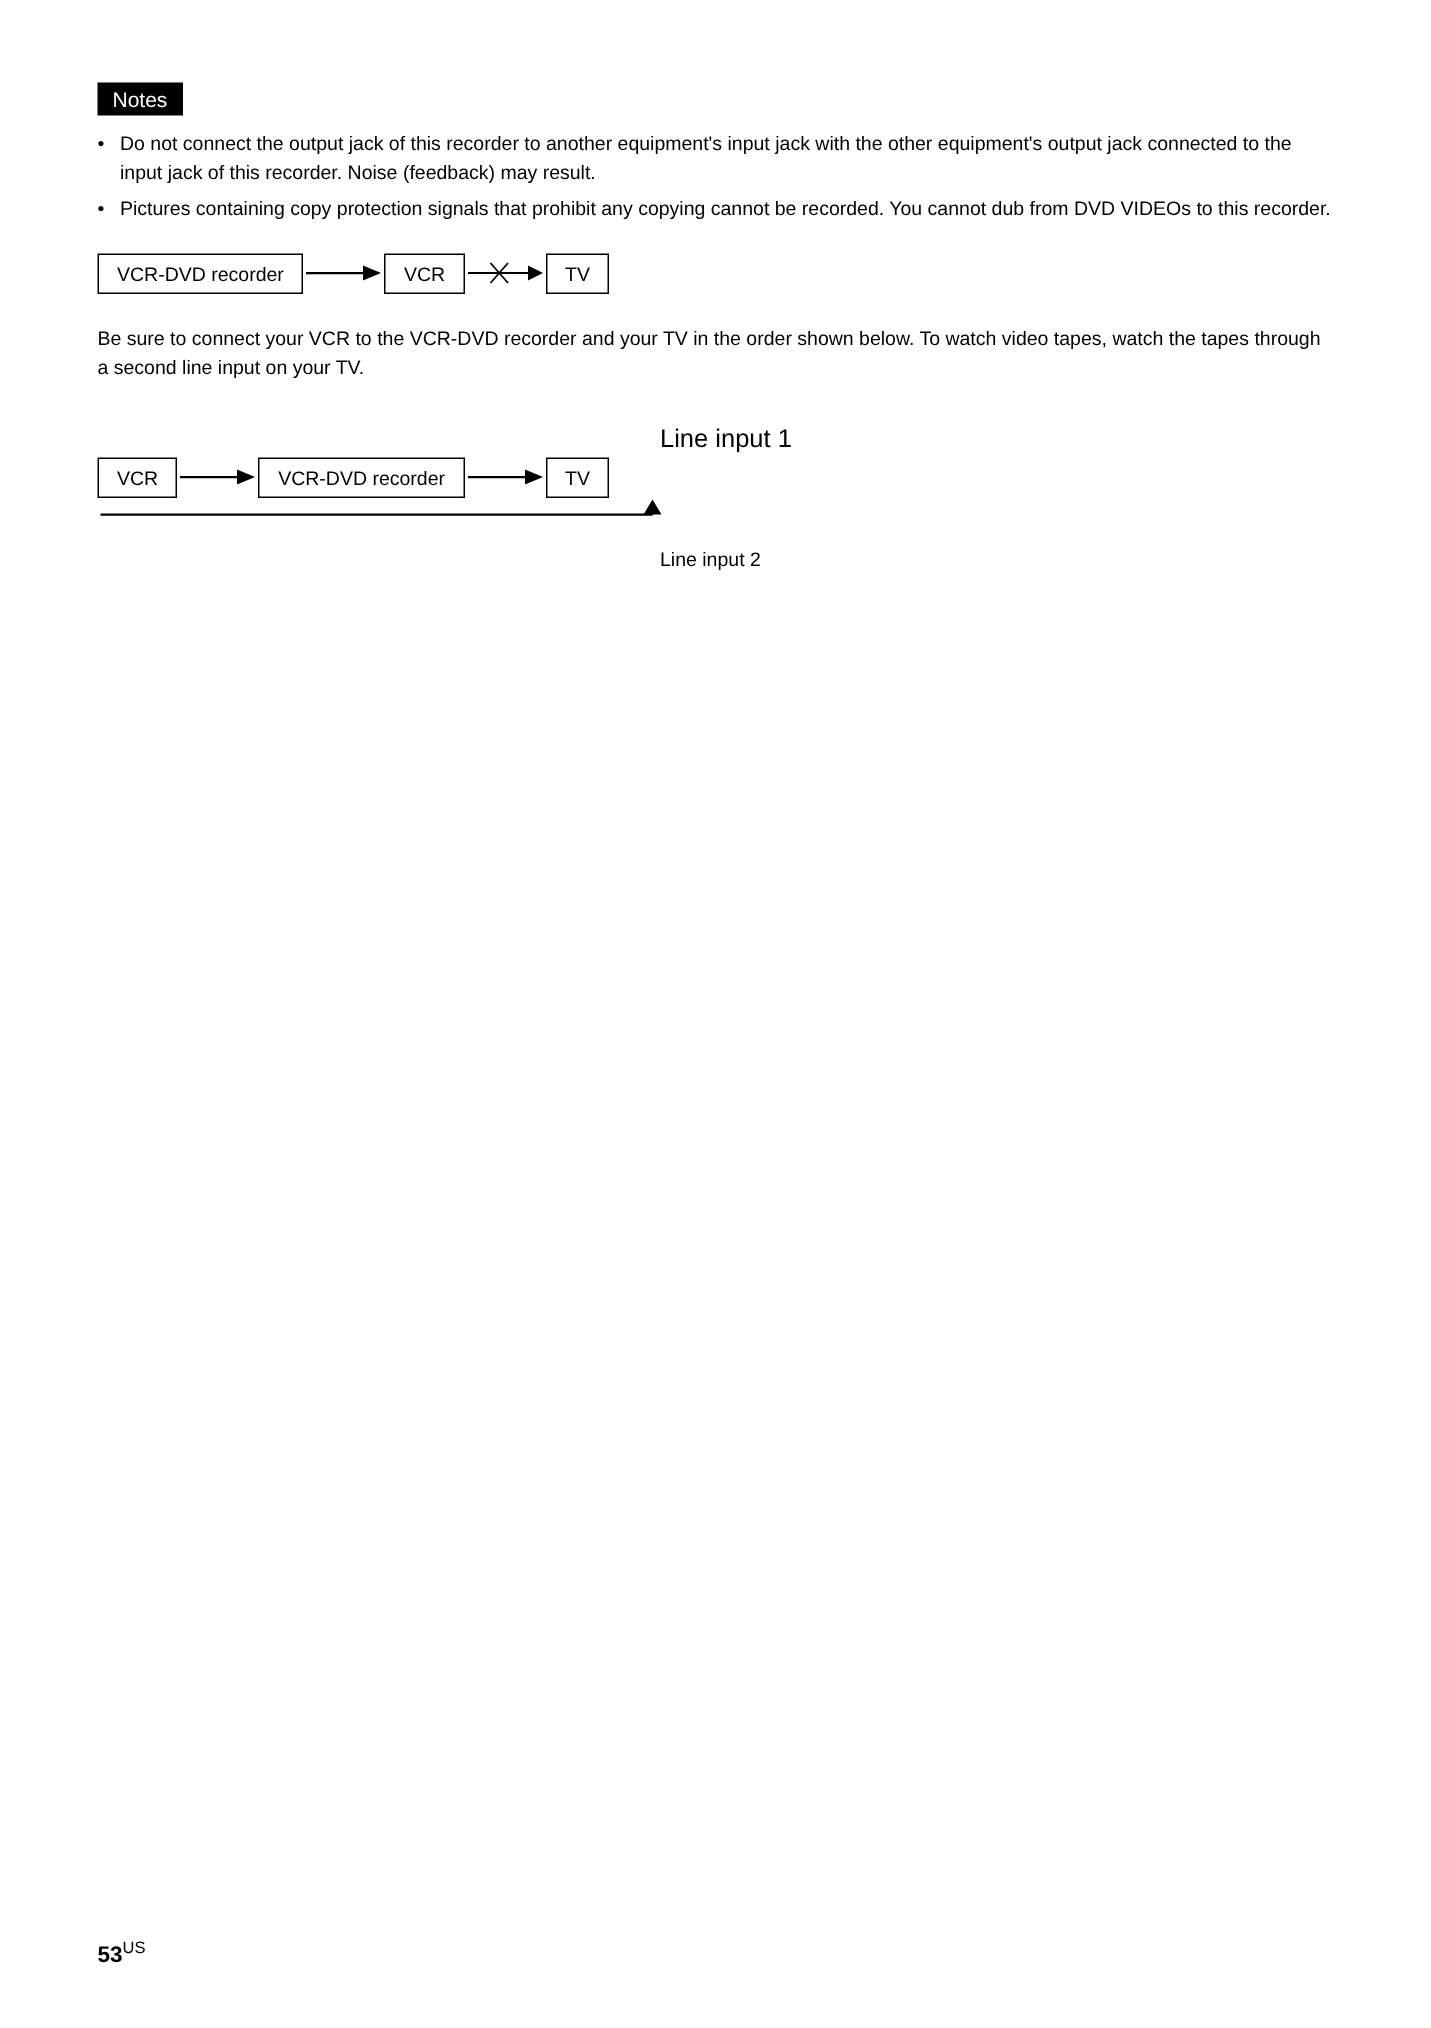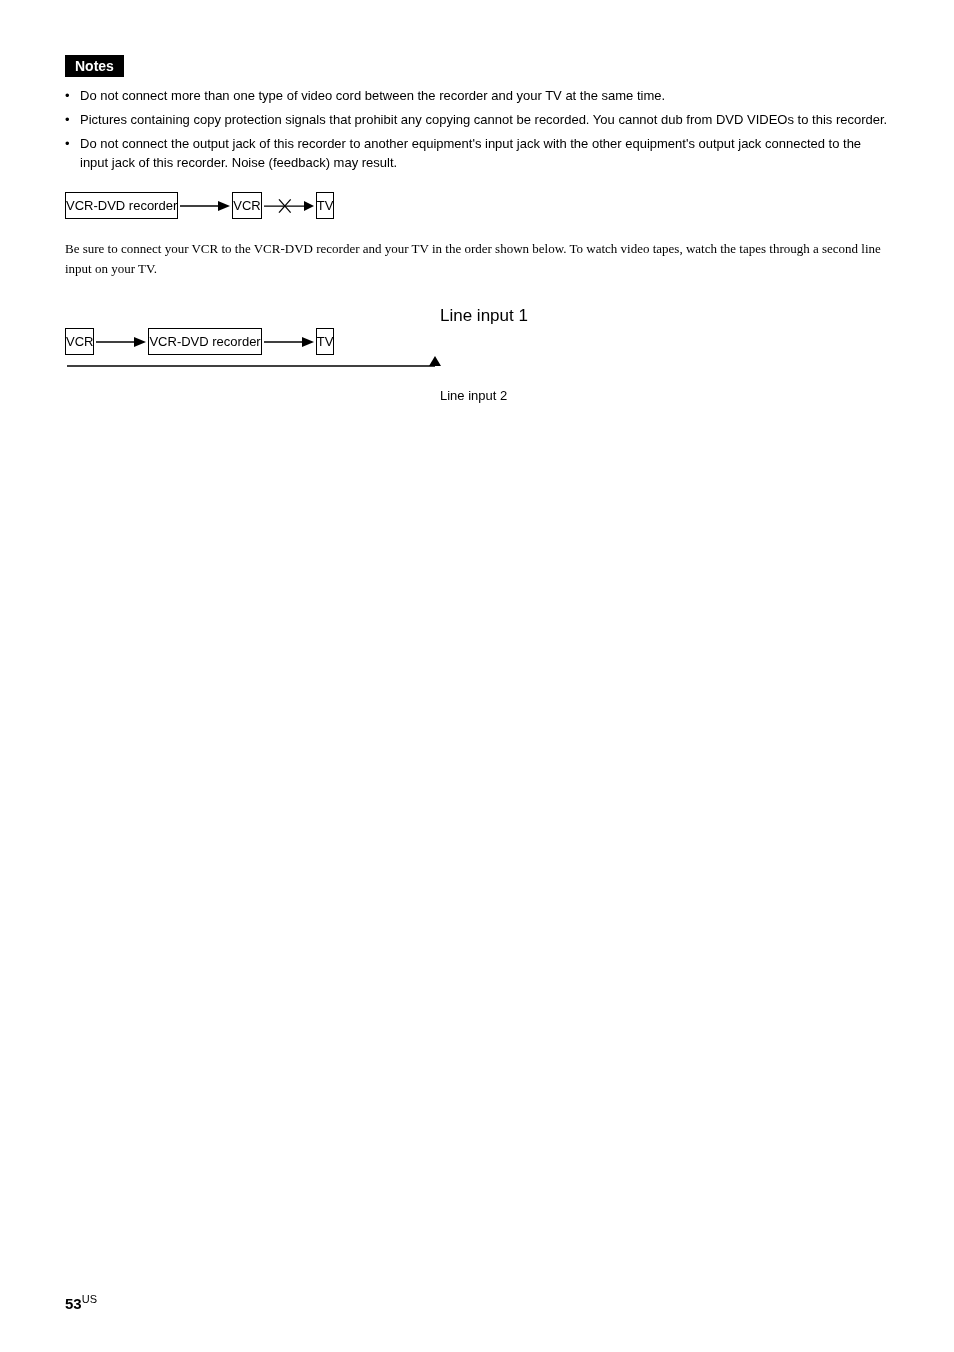--- a/index.html
+++ b/index.html
@@ -19,21 +19,21 @@
     }
 
     .page-content {
       padding: 55px 65px 60px 65px;
     }
 
     .notes-header {
       display: inline-block;
       background-color: #000000;
       color: #ffffff;
-      font-weight: bold;
+      font-weight: normal;
       font-size: 14px;
       padding: 3px 10px;
       margin-bottom: 10px;
     }
 
     .notes-list {
       list-style: none;
       margin-bottom: 20px;
       padding: 0;
     }
@@ -54,21 +54,21 @@
 
     .diagram-1 {
       display: flex;
       align-items: center;
       gap: 0;
       margin-bottom: 20px;
     }
 
     .box {
       border: 1px solid #000;
-      padding: 5px 0;
+      padding: 5px 12px;
       font-size: 13px;
       white-space: nowrap;
     }
 
     .arrow-right {
       display: flex;
       align-items: center;
       margin: 0 2px;
     }
 
@@ -85,21 +85,20 @@
 
     .arrow-cross svg {
       width: 50px;
       height: 24px;
     }
 
     .description-text {
       font-size: 13px;
       line-height: 1.5;
       margin-bottom: 20px;
-      font-family: Liberation Serif, serif;
     }
 
     .diagram-2-container {
       position: relative;
       width: 560px;
       height: 130px;
       margin-top: 5px;
     }
 
     .diagram-2 {
@@ -150,23 +149,22 @@
 </head>
 <body>
 
 <div class="page-content">
 
   
   <div class="notes-header">Notes</div>
 
   
   <ul class="notes-list">
-    <li>Do not connect more than one type of video cord between the recorder and your TV at the same time.</li>
+    <li>Do not connect the output jack of this recorder to another equipment's input jack with the other equipment's output jack connected to the input jack of this recorder. Noise (feedback) may result.</li>
     <li>Pictures containing copy protection signals that prohibit any copying cannot be recorded. You cannot dub from DVD VIDEOs to this recorder.</li>
-    <li>Do not connect the output jack of this recorder to another equipment's input jack with the other equipment's output jack connected to the input jack of this recorder. Noise (feedback) may result.</li>
   </ul>
 
   
   <div class="diagram-1">
     <div class="box">VCR-DVD recorder</div>
 
     <div class="arrow-right">
       <svg viewBox="0 0 50 20" xmlns="http://www.w3.org/2000/svg">
         <line x1="0" y1="10" x2="40" y2="10" stroke="#000" stroke-width="1.5"></line>
         <polygon points="38,5 50,10 38,15" fill="#000"></polygon>

